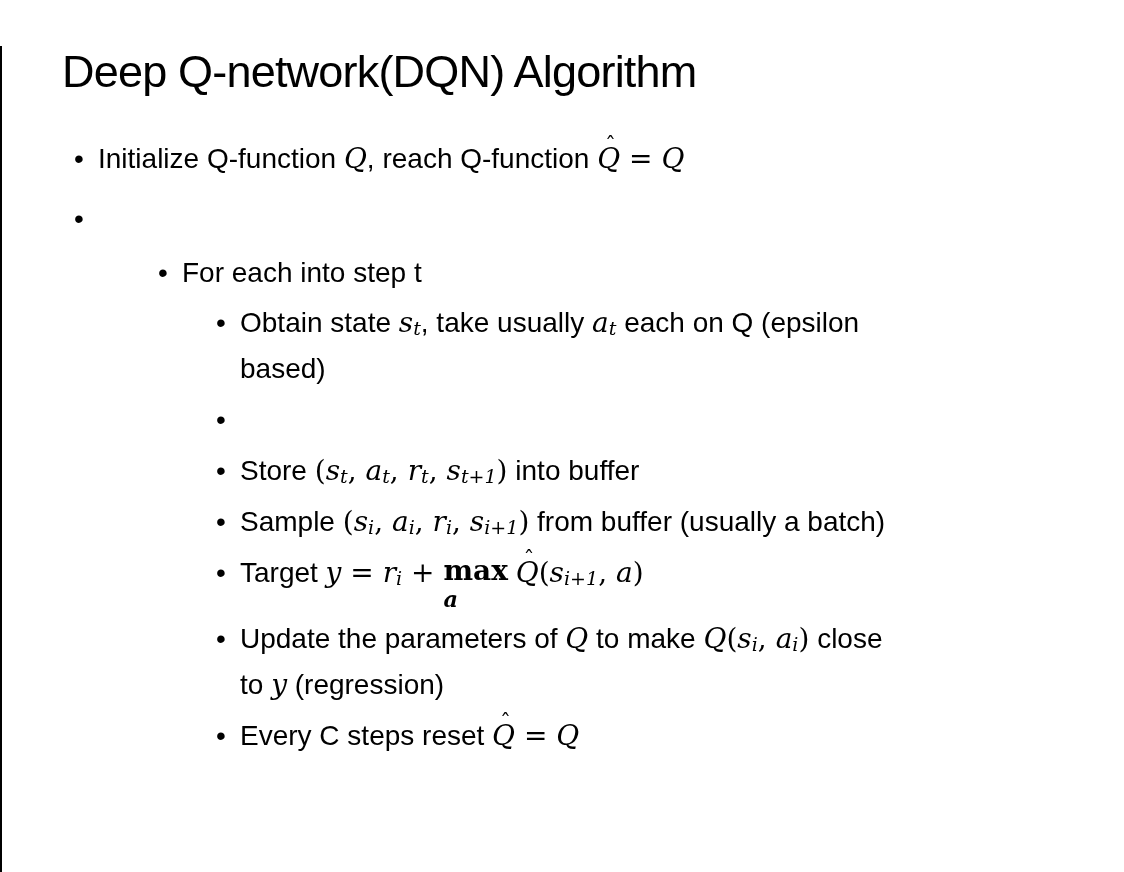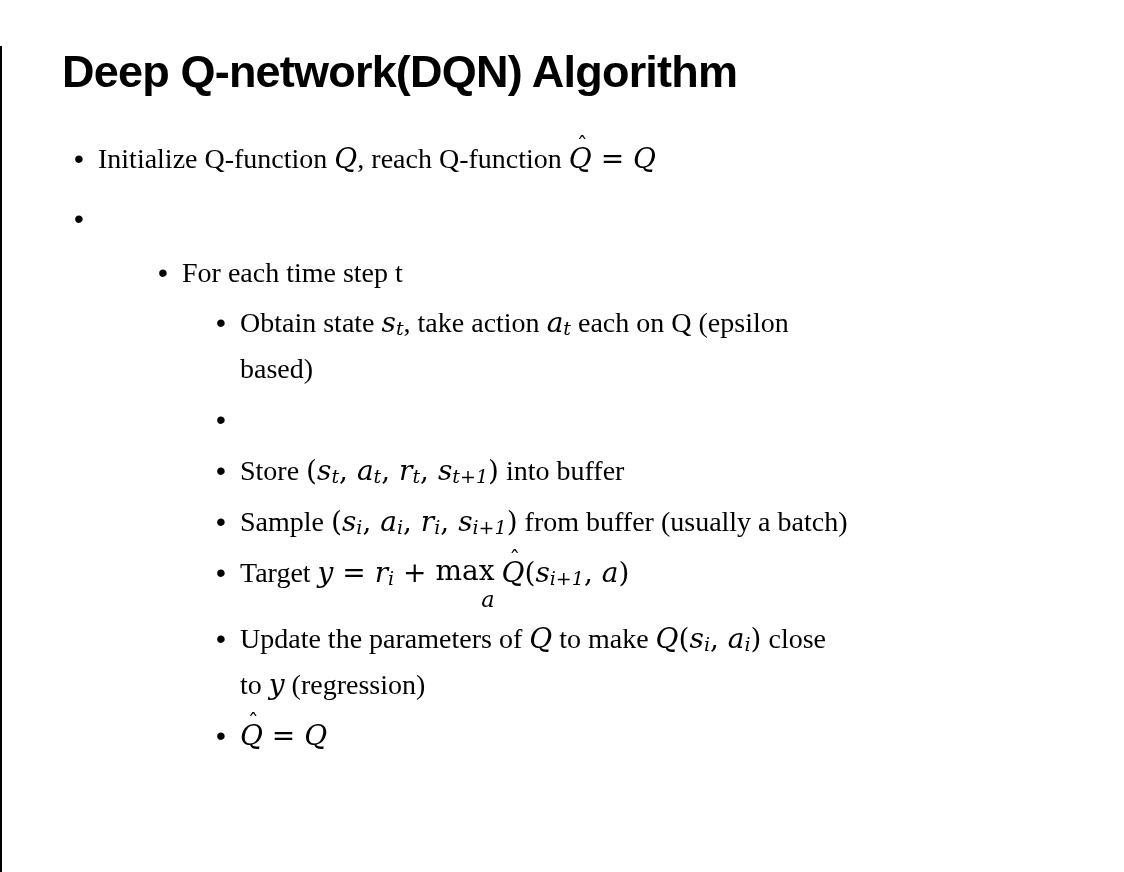--- a/index.html
+++ b/index.html
@@ -6,74 +6,75 @@
   body{
     width:1124px;height:872px;overflow:hidden;
     background:#ffffff;color:#000000;
     font-family:"Liberation Sans",sans-serif;
   }
   .slide{position:relative;width:1124px;height:872px;background:#ffffff;}
   .left-border{position:absolute;left:0;top:0;width:2px;height:872px;background:#000;}
 
   .title{
     margin:46px 10px 0 62px;
-    font-size:45px;font-weight:bold;letter-spacing:-0.8px;
+    font-size:45px;font-weight:normal;letter-spacing:-0.8px;
     line-height:1.15;
   }
 
   .bullets{margin-top:38px;font-size:28px;line-height:1.64;}
 
   .item{display:flex;align-items:flex-start;}
   .item .dot{flex:0 0 24px;width:24px;}
   .item .txt{white-space:nowrap;}
 
   .lv1{margin-left:74px;margin-top:14px;}
   .lv1.first{margin-top:0;}
   .lv2{margin-left:158px;margin-top:8px;}
   .lv3{margin-left:216px;margin-top:5px;}
 
   
-  .seg-t{font-family:Liberation Serif, serif;}
+  .seg-t{font-family:Liberation Sans, sans-serif;}
   .seg-m{font-family:"DejaVu Serif",serif;font-style:italic;}
   .seg-ms{font-family:"DejaVu Serif",serif;font-style:italic;font-size:0.68em;vertical-align:-0.18em;}
   .seg-o{font-family:"DejaVu Serif",serif;}
   .seg-h{font-family:"DejaVu Serif",serif;font-style:italic;position:relative;display:inline-block;line-height:1.1;}
   .hat-mark{
     position:absolute;left:58%;transform:translateX(-50%);
     top:-0.40em;font-style:normal;font-size:0.78em;line-height:1;
   }
   .seg-lim{
-    display:inline-block;text-align:right;line-height:1;
+    display:inline-block;text-align:left;line-height:1;
     vertical-align:-0.91em;
     font-family:"DejaVu Serif",serif;
+    font-weight:bold;
   }
   .lim-top{display:block;line-height:1;}
   .lim-under{display:block;line-height:1;font-style:italic;font-size:0.8em;margin-top:3px;}
 </style>
 </head>
 <body>
 
 <div class="slide">
   <div class="left-border"></div>
   <h1 class="title">Deep Q-network(DQN) Algorithm</h1>
   <div class="bullets">
       <div class="item lv1 first">
         <span class="dot">•</span>
         <span class="txt"><span class="seg-t">Initialize Q-function </span><span class="seg-m">Q</span><span class="seg-t">, reach Q-function </span><span class="seg-h"><span class="hat-mark">ˆ</span>Q</span><span class="seg-o"> = </span><span class="seg-m">Q</span></span>
       </div>
       <div class="item lv1">
         <span class="dot">•</span>
       </div>
       <div class="item lv2">
         <span class="dot">•</span>
-        <span class="txt"><span class="seg-t">For each time step t</span></span>
+        <span class="txt"><span class="seg-t">For each into step t</span></span>
       </div>
       <div class="item lv3">
         <span class="dot">•</span>
-        <span class="txt"><span class="seg-t">Obtain state </span><span class="seg-m">s</span><span class="seg-ms">t</span><span class="seg-t">, take action </span><span class="seg-m">a</span><span class="seg-ms">t</span><span class="seg-t"> each on Q (epsilon</span><br><span class="seg-t">based)</span></span>
+        <span class="txt"><span class="seg-t">Obtain state </span><span class="seg-m">s</span><span class="seg-ms">t</span><span class="seg-t">, take usually </span><span class="seg-m">a</span><span class="seg-ms">t</span><span class="seg-t"> each on Q (epsilon</span><br><span class="seg-t">based)</span></span>
       </div>
       <div class="item lv3">
         <span class="dot">•</span>
       </div>
       <div class="item lv3">
         <span class="dot">•</span>
         <span class="txt"><span class="seg-t">Store </span><span class="seg-o">(</span><span class="seg-m">s</span><span class="seg-ms">t</span><span class="seg-o">, </span><span class="seg-m">a</span><span class="seg-ms">t</span><span class="seg-o">, </span><span class="seg-m">r</span><span class="seg-ms">t</span><span class="seg-o">, </span><span class="seg-m">s</span><span class="seg-ms">t+1</span><span class="seg-o">)</span><span class="seg-t"> into buffer</span></span>
       </div>
       <div class="item lv3">
         <span class="dot">•</span>
@@ -82,16 +83,16 @@
       <div class="item lv3">
         <span class="dot">•</span>
         <span class="txt"><span class="seg-t">Target </span><span class="seg-m">y</span><span class="seg-o"> = </span><span class="seg-m">r</span><span class="seg-ms">i</span><span class="seg-o"> + </span><span class="seg-lim"><span class="lim-top">max</span><span class="lim-under">a</span></span><span class="seg-t"> </span><span class="seg-h"><span class="hat-mark">ˆ</span>Q</span><span class="seg-o">(</span><span class="seg-m">s</span><span class="seg-ms">i+1</span><span class="seg-o">, </span><span class="seg-m">a</span><span class="seg-o">)</span></span>
       </div>
       <div class="item lv3">
         <span class="dot">•</span>
         <span class="txt"><span class="seg-t">Update the parameters of </span><span class="seg-m">Q</span><span class="seg-t"> to make </span><span class="seg-m">Q</span><span class="seg-o">(</span><span class="seg-m">s</span><span class="seg-ms">i</span><span class="seg-o">, </span><span class="seg-m">a</span><span class="seg-ms">i</span><span class="seg-o">)</span><span class="seg-t"> close</span><br><span class="seg-t">to </span><span class="seg-m">y</span><span class="seg-t"> (regression)</span></span>
       </div>
       <div class="item lv3">
         <span class="dot">•</span>
-        <span class="txt"><span class="seg-h"><span class="hat-mark">ˆ</span>Q</span><span class="seg-o"> = </span><span class="seg-m">Q</span></span>
+        <span class="txt"><span class="seg-t">Every C steps reset </span><span class="seg-h"><span class="hat-mark">ˆ</span>Q</span><span class="seg-o"> = </span><span class="seg-m">Q</span></span>
       </div>
     </div>
 </div>
 
 </body></html>

